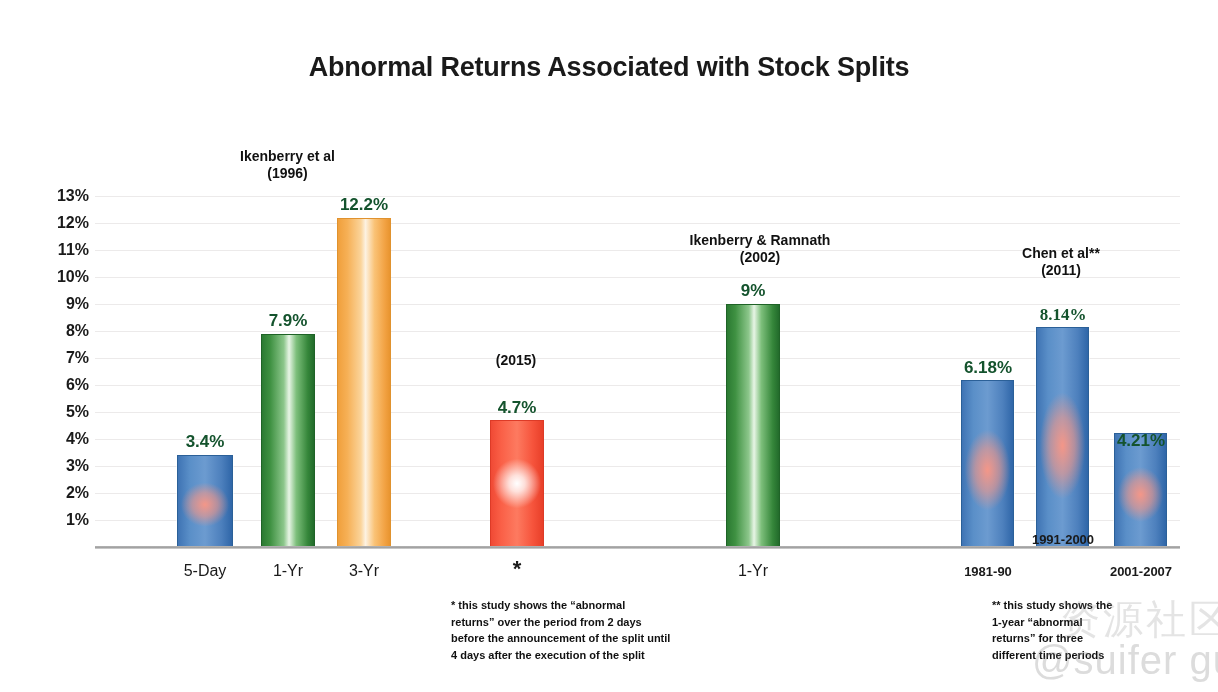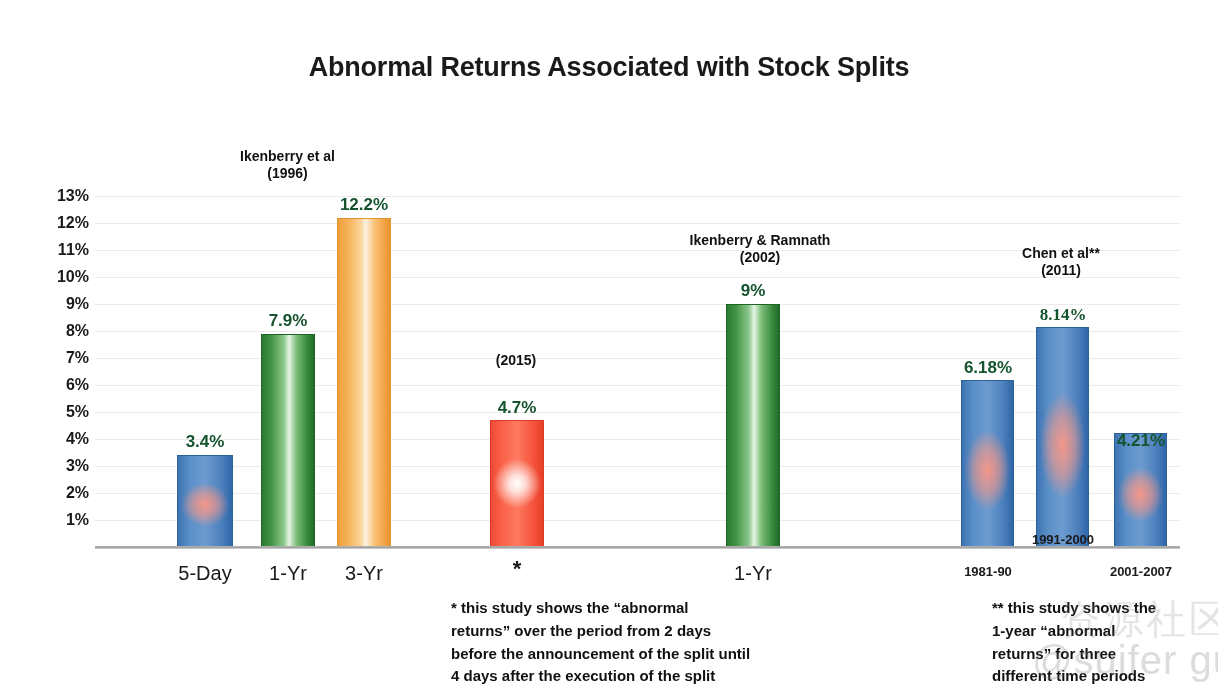--- a/index.html
+++ b/index.html
@@ -104,21 +104,21 @@
     position: absolute;
     text-align: center;
     font-size: 17px;
     font-weight: bold;
     color: #14532d;
     white-space: nowrap;
   }
   .tick-label {
     position: absolute;
     text-align: center;
-    font-size: 20px;
+    font-size: 16px;
     color: #1a1a1a;
     white-space: nowrap;
   }
   .tick-label.small {
     font-size: 13px;
     font-weight: bold;
   }
   .tick-label.star {
     font-size: 22px;
     font-weight: bold;
@@ -131,21 +131,21 @@
     font-size: 14px;
     font-weight: bold;
     color: #111111;
     line-height: 1.22;
     white-space: nowrap;
   }
 
   
   .footnote {
     position: absolute;
-    font-size: 15px;
+    font-size: 11px;
     font-weight: bold;
     color: #111111;
     line-height: 1.52;
   }
 
   
   .watermark-latin {
     position: absolute;
     font-size: 40px;
     color: rgba(130,130,130,0.28);

